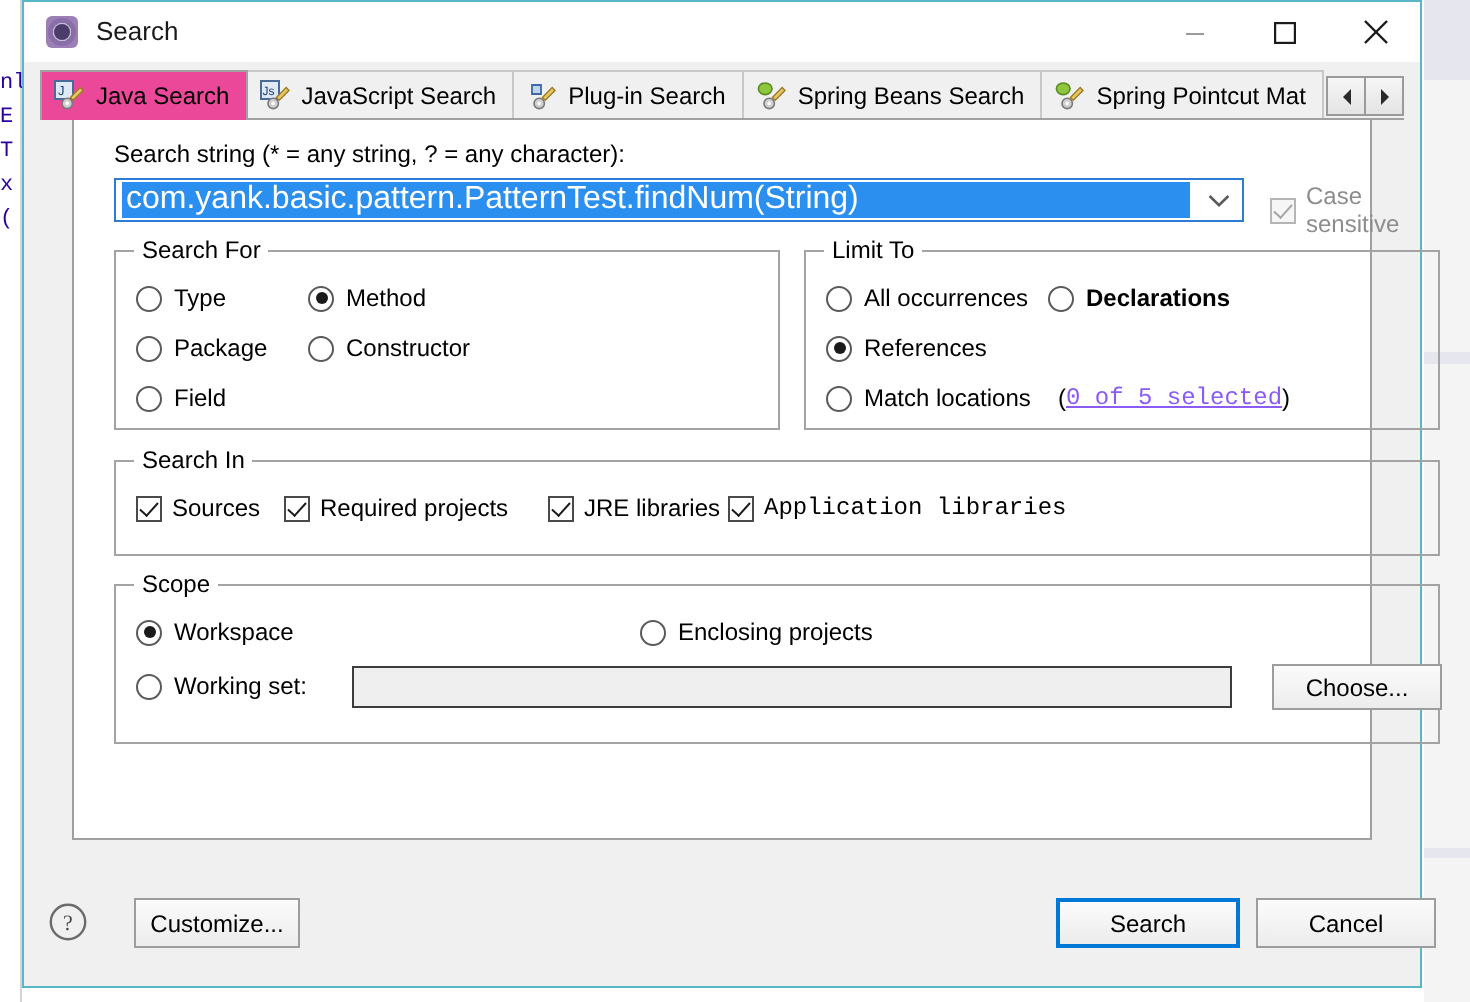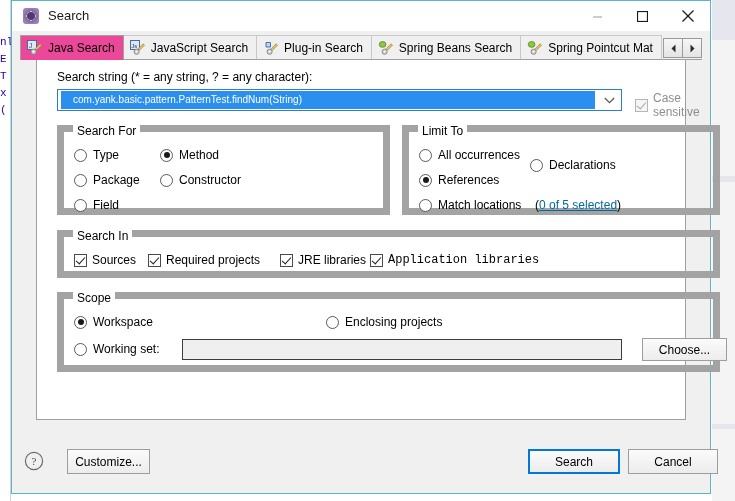--- a/index.html
+++ b/index.html
@@ -204,24 +204,24 @@
     width: 565px; height: 22px;
     border: 1px solid #2b7cd3;
     background: #ffffff;
     box-sizing: border-box;
     display: flex;
     align-items: center;
   }
   .combo-value {
     flex: 1;
     margin: 0 2px 0 3px;
-    padding: 1px 12px;
+    padding: 1px 2px;
     background: #2a8fee;
     color: #ffffff;
-    font-size: 10px;
+    font-size: 16px;
     line-height: 16px;
     white-space: nowrap;
     overflow: hidden;
   }
   .combo-arrow {
     width: 24px; height: 20px;
     display: flex;
     align-items: center;
     justify-content: center;
     flex: none;
@@ -231,21 +231,21 @@
     left: 598px; top: 31px;
     display: flex;
     align-items: center;
     color: #8d8d8d;
     font-size: 12px;
   }
 
   
   .group {
     position: absolute;
-    border: 7px solid #a3a3a3;
+    border: 1px solid #a3a3a3;
     box-sizing: border-box;
   }
   .group > .group-title {
     position: absolute;
     top: -8px; left: 9px;
     background: #ffffff;
     padding: 0 4px;
     font-size: 12px;
     color: #000;
   }
@@ -298,23 +298,24 @@
     border-width: 0 1.6px 1.6px 0;
     transform: rotate(42deg);
   }
   .checkbox.disabled {
     border-color: #b5b5b5;
     background: #f6f6f6;
   }
   .checkbox.disabled.checked::after { border-color: #a6a6a6; }
 
   .link {
-    color: #0369a1;
+    color: #8b5cf6;
     text-decoration: underline;
     cursor: pointer;
+    font-family: Liberation Mono, monospace;
   }
   .paren { color: #000; text-decoration: none; }
 
   
   .workingset-field {
     position: absolute;
     left: 118px; top: 40px;
     width: 440px; height: 21px;
     background: #efefef;
     border: 1px solid #3c3c3c;
@@ -534,21 +535,21 @@
       </label>
     </div>
 
     <div class="group" id="group-limit-to">
       <div class="group-title">Limit To</div>
 
       <label class="opt" style="left:10px; top:16px;">
         <span class="radio"></span>
         <span>All occurrences</span>
       </label>
-      <label class="opt" style="left:121px; top:26px;">
+      <label class="opt" style="left:121px; top:16px;font-weight:bold;">
         <span class="radio"></span>
         <span>Declarations</span>
       </label>
       <label class="opt" style="left:10px; top:41px;">
         <span class="radio checked"></span>
         <span>References</span>
       </label>
       <label class="opt" style="left:10px; top:66px;">
         <span class="radio"></span>
         <span>Match locations</span>

